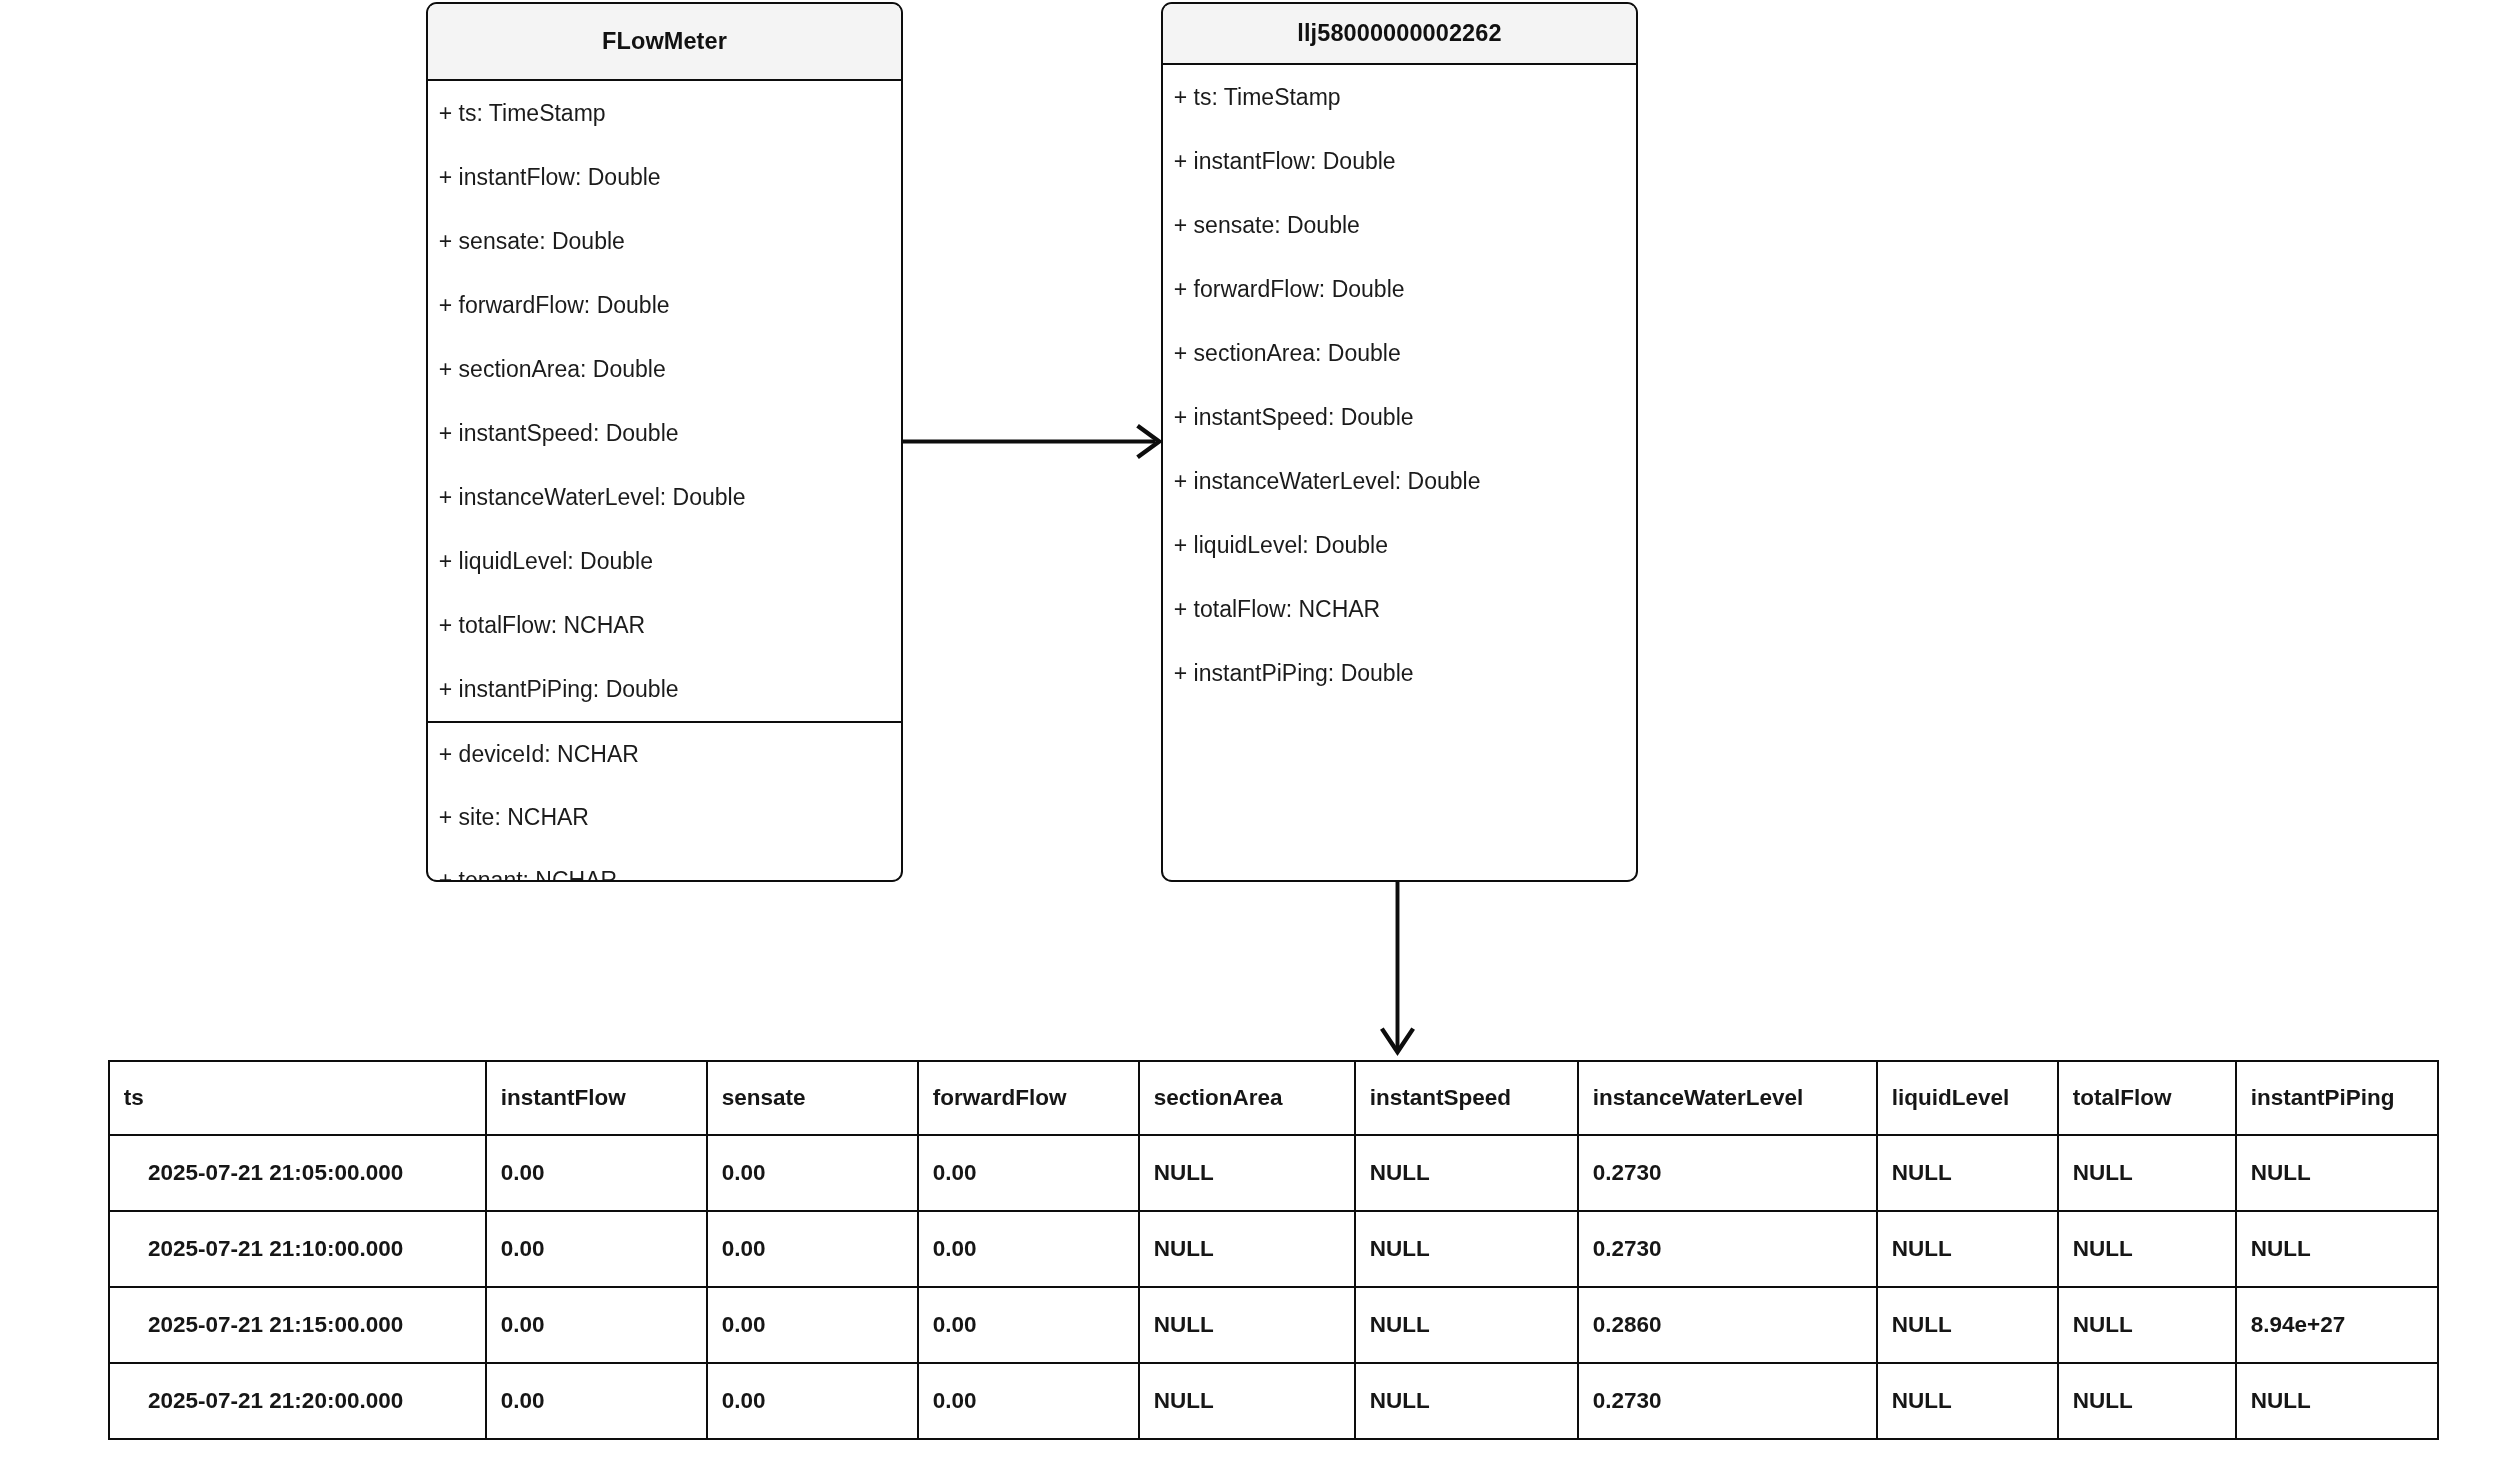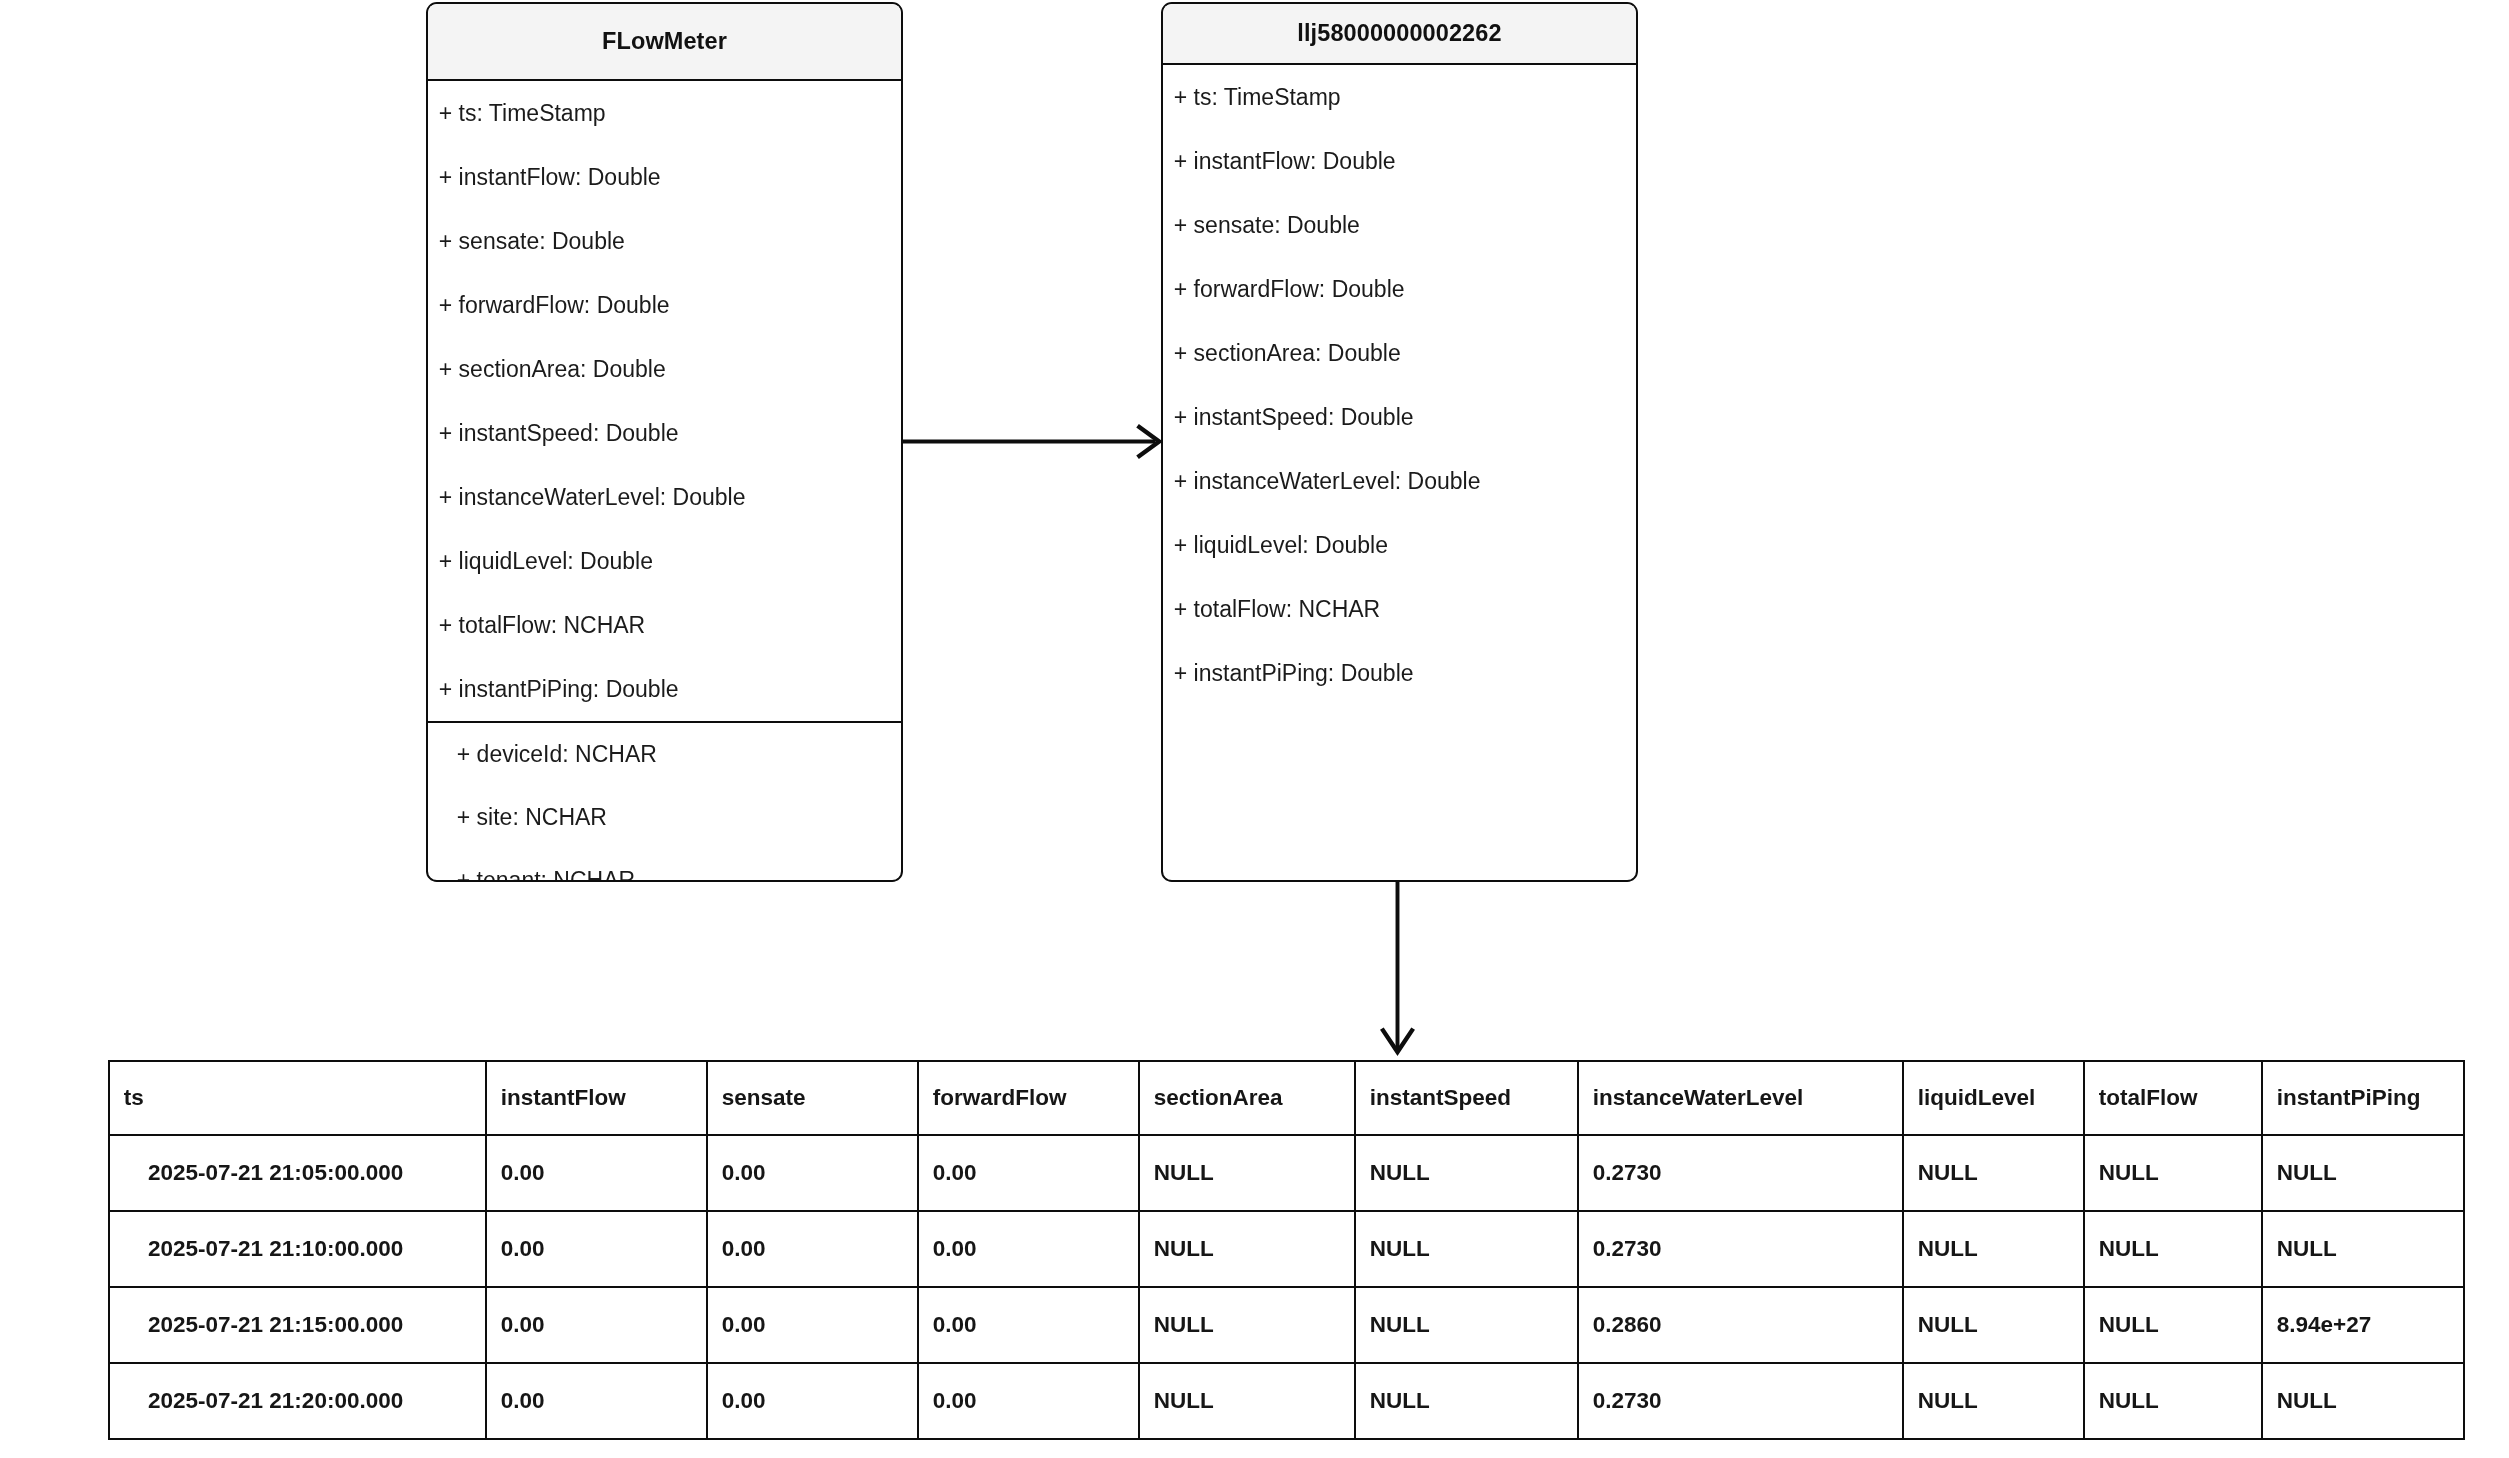--- a/index.html
+++ b/index.html
@@ -37,21 +37,20 @@
     align-items: center;
     justify-content: center;
     box-sizing: border-box;
   }
   .uml-section {
     box-sizing: border-box;
     padding: 0;
   }
   .uml-section + .uml-section {
     border-top: 2.9px solid #0d0d0d;
-    padding-left: 18px;
   }
   .uml-attr {
     font-size: 23px;
     line-height: 1;
     color: #1b1b1b;
     padding-left: 10.8px;
     white-space: nowrap;
     display: flex;
     align-items: center;
     box-sizing: border-box;
@@ -104,21 +103,21 @@
   #data-table thead th { height: 74px; }
   #data-table td.col-ts { padding-left: 38px; }
 
   
   .cw-ts    { width: 377px; }
   .cw-if    { width: 221px; }
   .cw-sen   { width: 211px; }
   .cw-ff    { width: 221px; }
   .cw-sa    { width: 216px; }
   .cw-is    { width: 223px; }
-  .cw-iwl   { width: 325px; }
+  .cw-iwl   { width: 299px; }
   .cw-ll    { width: 181px; }
   .cw-tf    { width: 178px; }
   .cw-ipp   { width: 202px; }
 </style>
 </head>
 <body>
 
 <div class="uml-box" id="box-flowmeter">
   <div class="uml-header">FLowMeter</div>
   <div class="uml-section sec-main">

